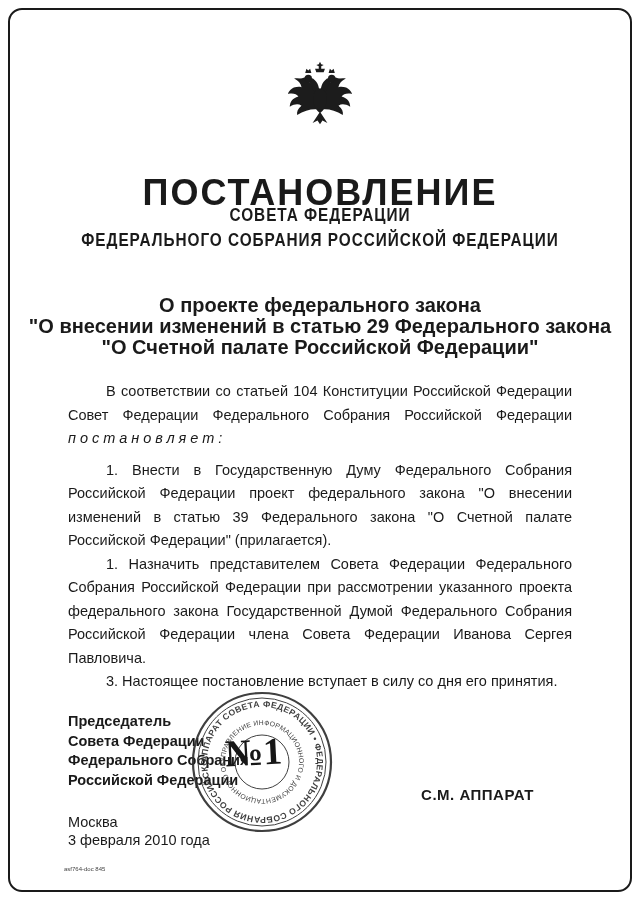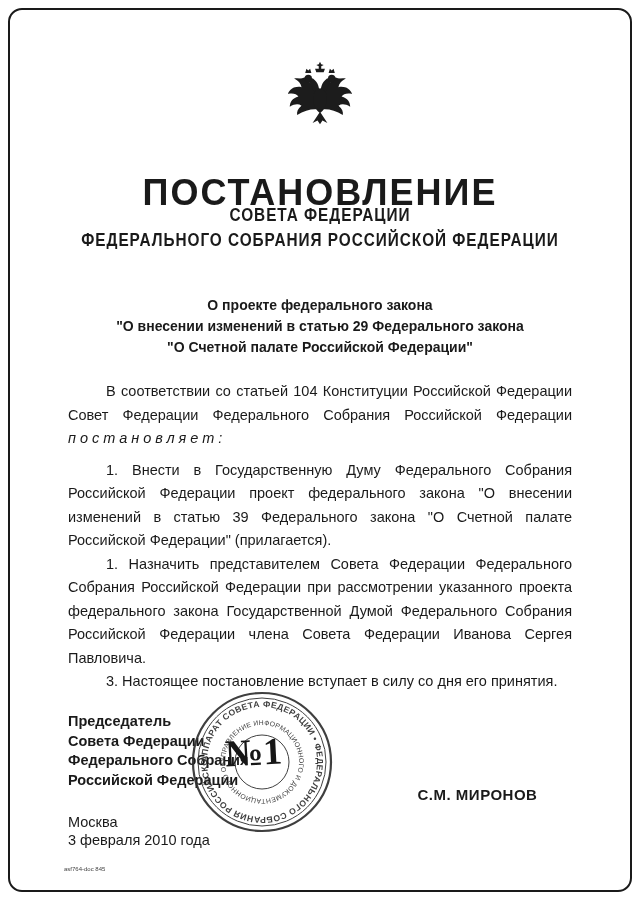--- a/index.html
+++ b/index.html
@@ -52,21 +52,21 @@
   }
   .org-line.l1 { top: 206px; }
   .org-line.l2 { top: 231px; }
   .subject {
     position: absolute;
     top: 295px;
     left: 0;
     width: 100%;
     text-align: center;
     font-weight: 700;
-    font-size: 14px;
+    font-size: 20px;
     line-height: 21px;
   }
   .body-text {
     position: absolute;
     left: 68px;
     width: 504px;
     top: 380px;
     font-size: 14.5px;
     line-height: 23.5px;
     text-align: justify;
@@ -191,20 +191,20 @@
       <textPath href="#arc-outer">АППАРАТ СОВЕТА ФЕДЕРАЦИИ  •  ФЕДЕРАЛЬНОГО СОБРАНИЯ РОССИЙСКОЙ ФЕДЕРАЦИИ  •</textPath>
     </text>
     <text class="stamp-ring-text" font-size="6.8" letter-spacing="0.2">
       <textPath href="#arc-inner">УПРАВЛЕНИЕ ИНФОРМАЦИОННОГО И ДОКУМЕНТАЦИОННОГО ОБЕСПЕЧЕНИЯ</textPath>
     </text>
   </svg>
 </div>
 
 <div class="stamp-number">№1</div>
 
-<div class="sig-name">С.М. МИРОНОВ</div>
+<div class="sig-name">С.М. АППАРАТ</div>
 
 <div class="issue-block">
   <div>Москва</div>
   <div>3 февраля 2010 года</div>
 </div>
 
 <div class="doc-code">asf764-doc  845</div>
 
 </body></html>

